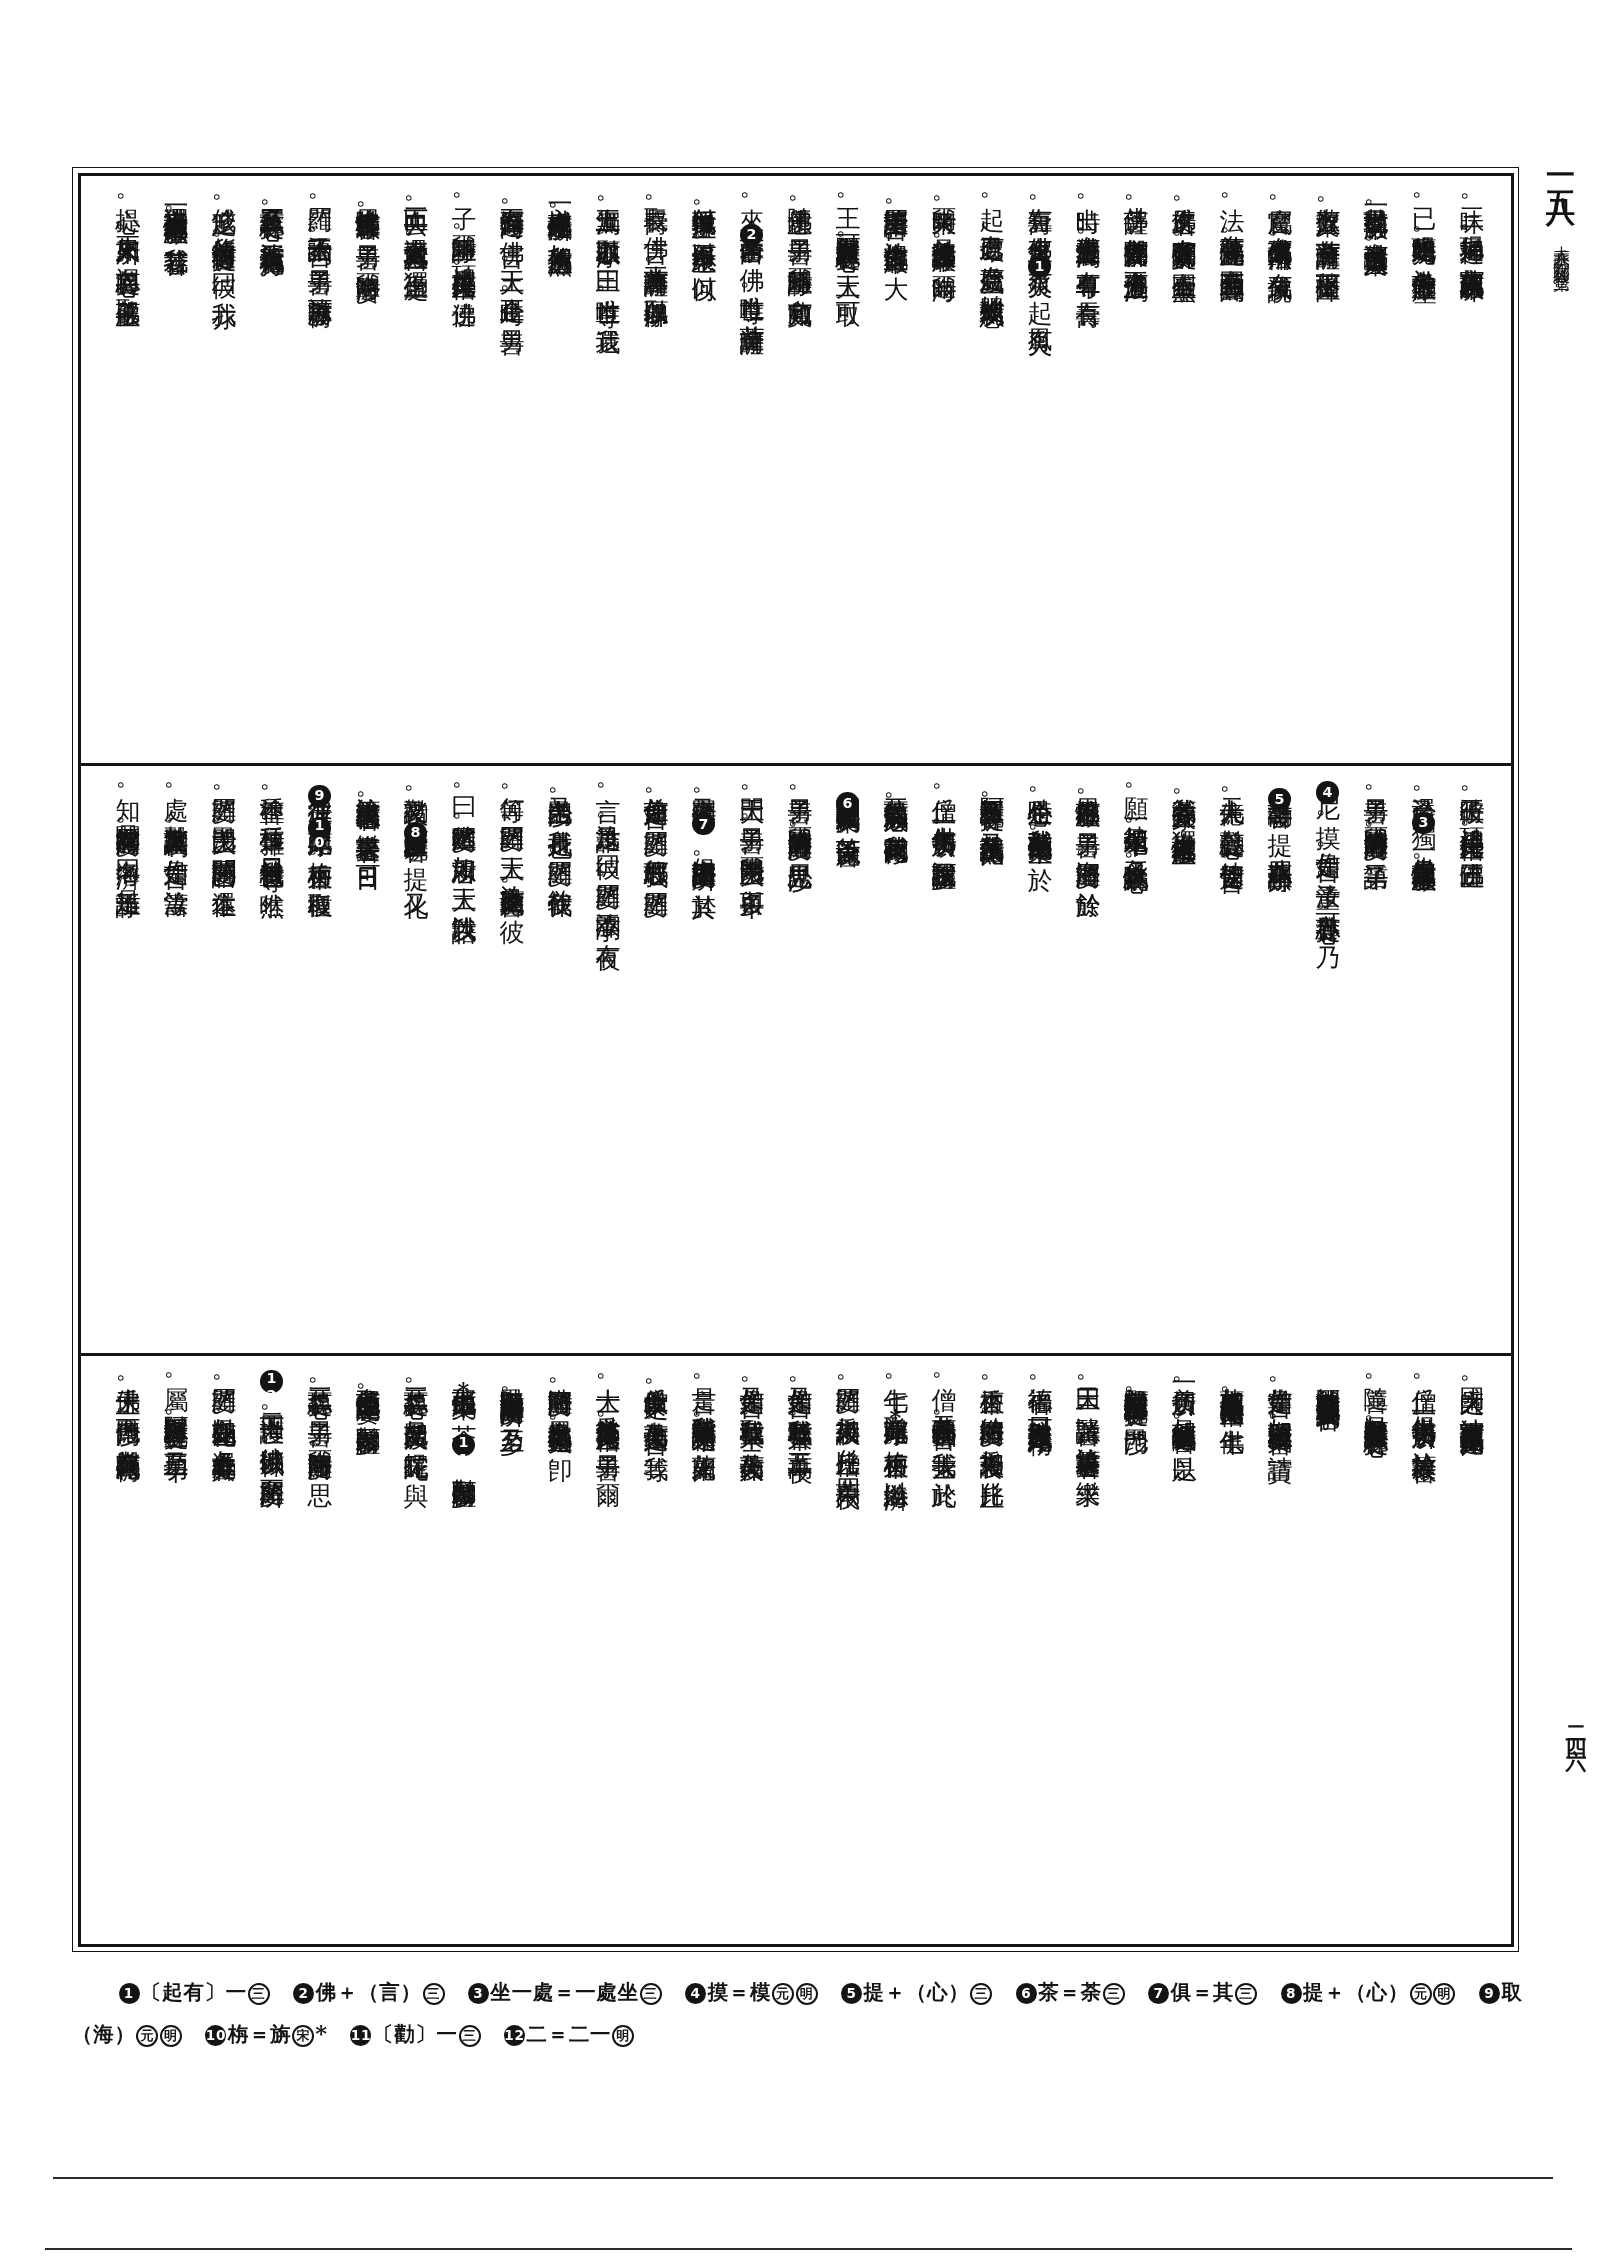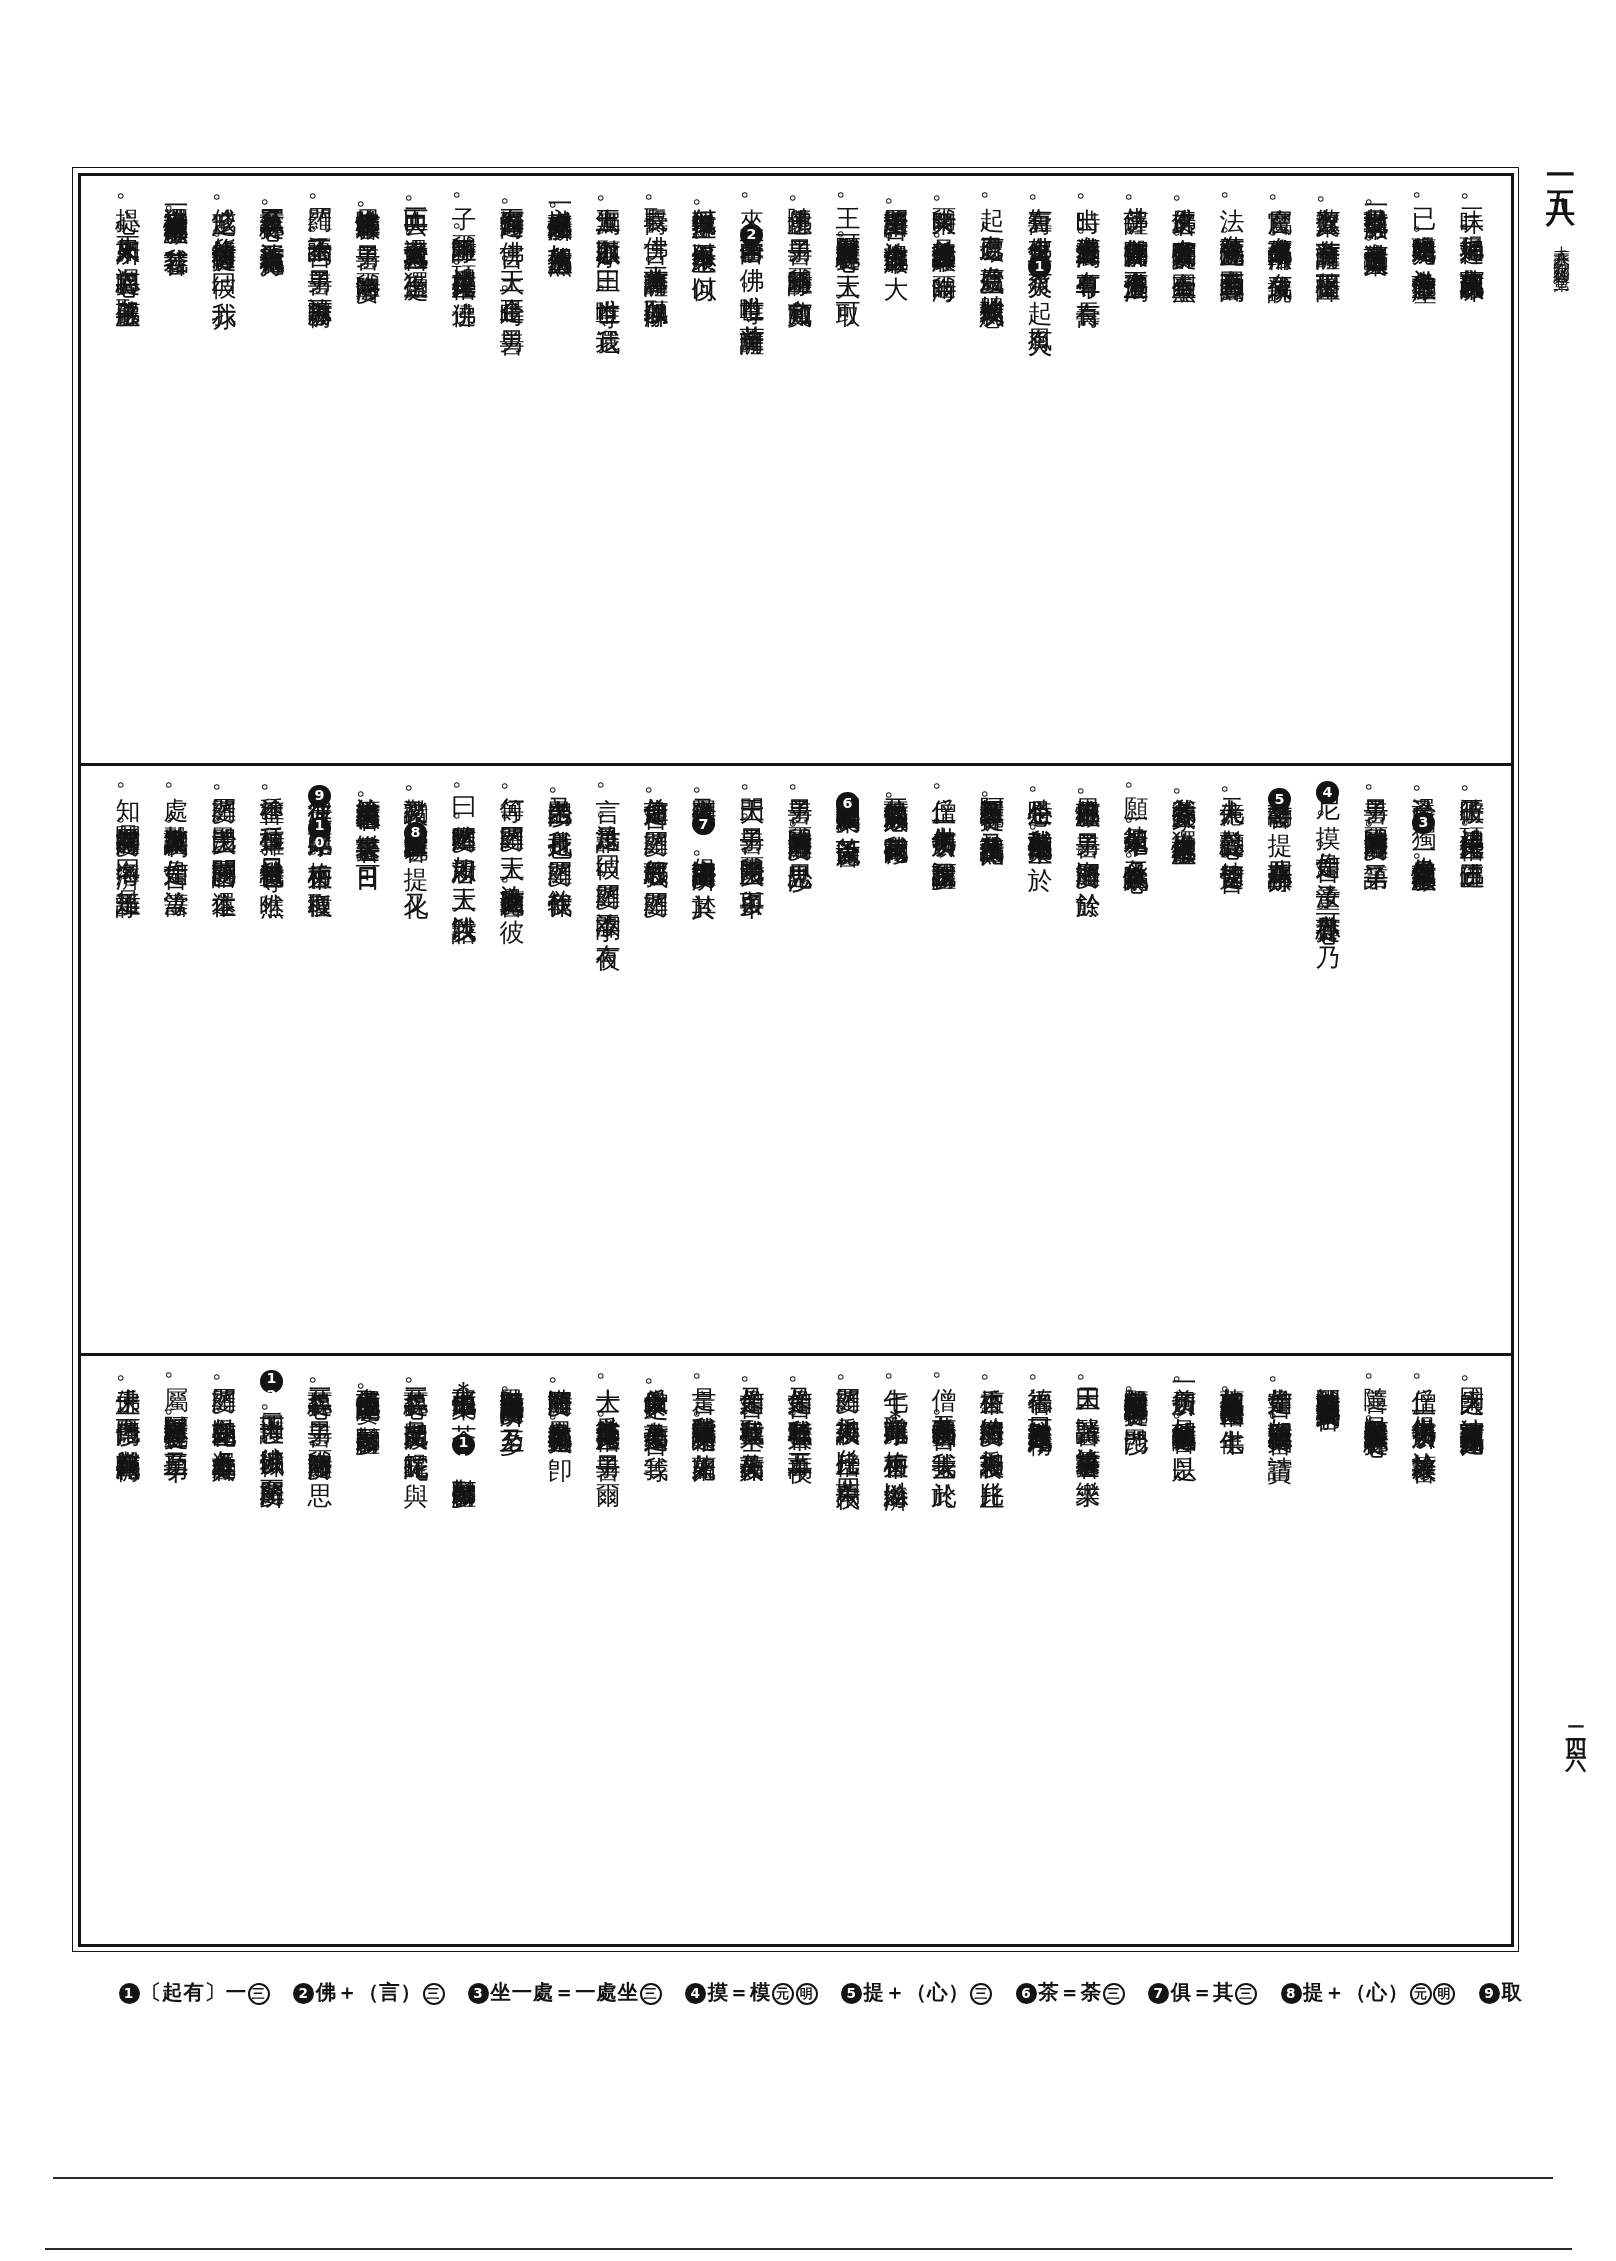--- a/index.html
+++ b/index.html
@@ -172,19 +172,20 @@
           <p class="col"><span class="fnmark">12</span>二四天下護世。彼以佛威神。至婆羅門所。</p>
           <p class="col">婆羅門。亦以如是勸化已。各還本處勸其眷</p>
           <p class="col">屬。以阿耨多羅三藐三菩提。乃至一切三千</p>
           <p class="col">大千佛土。百億毘沙門。與其眷屬勸化阿耨</p>
         </div>
     </div>
   </div>
 
   <div class="footnotes">
     <div class="fnrow fnrow-1"><span class="fnmark">1</span>〔起有〕一<span class="siglum">三</span>　<span class="fnmark">2</span>佛＋（言）<span class="siglum">三</span>　<span class="fnmark">3</span>坐一處＝一處坐<span class="siglum">三</span>　<span class="fnmark">4</span>摸＝模<span class="siglum">元</span><span class="siglum">明</span>　<span class="fnmark">5</span>提＋（心）<span class="siglum">三</span>　<span class="fnmark">6</span>茶＝荼<span class="siglum">三</span>　<span class="fnmark">7</span>俱＝其<span class="siglum">三</span>　<span class="fnmark">8</span>提＋（心）<span class="siglum">元</span><span class="siglum">明</span>　<span class="fnmark">9</span>取＋</div>
+    <div class="fnrow">（海）<span class="siglum">元</span><span class="siglum">明</span>　<span class="fnmark">10</span>栴＝旃<span class="siglum">宋</span><span class="star">*</span>　<span class="fnmark">11</span>〔勸〕一<span class="siglum">三</span>　<span class="fnmark">12</span>二＝二一<span class="siglum">明</span></div>
   </div>
 
   <div class="scan-rule rule-a"></div>
   <div class="scan-rule rule-b"></div>
 
 </div>
 
 
 </body></html>

